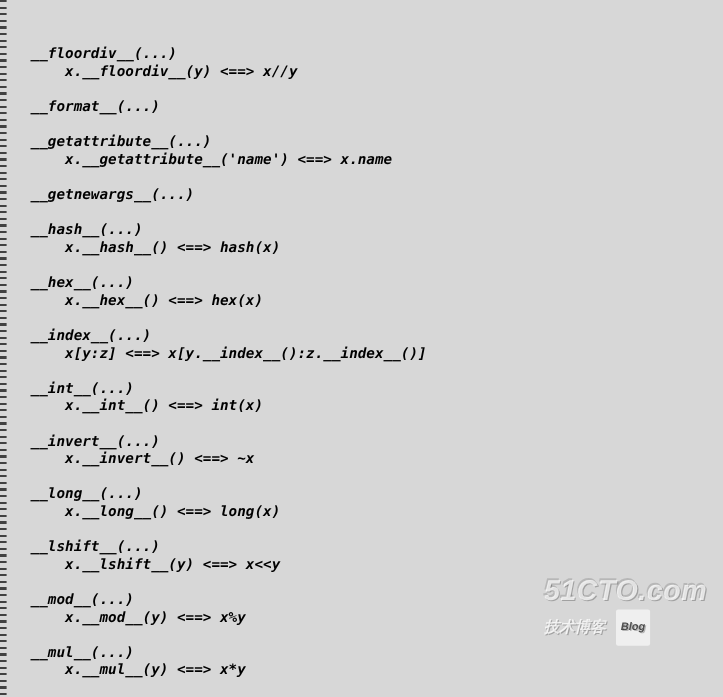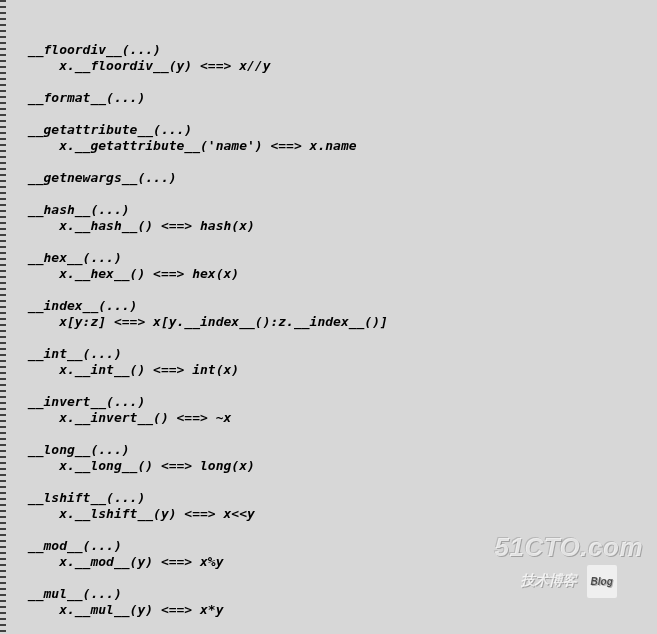--- a/index.html
+++ b/index.html
@@ -30,22 +30,22 @@
       transparent 2px, transparent 6px
     );
     opacity: 0.7;
   }
   pre.code {
     padding-left: 14px;
   }
   .watermark {
     position: absolute;
     right: 14px;
-    bottom: 36px;
-    text-align: center;
+    bottom: 47px;
+    text-align: left;
     font-family: Arial, Helvetica, sans-serif;
     pointer-events: none;
     user-select: none;
   }
   .wm-main {
     font-size: 26px;
     font-weight: 900;
     color: rgba(255,255,255,0.75);
     text-shadow: 1px 1px 0 rgba(0,0,0,0.25), -1px -1px 0 rgba(0,0,0,0.15);
     letter-spacing: 0.5px;

